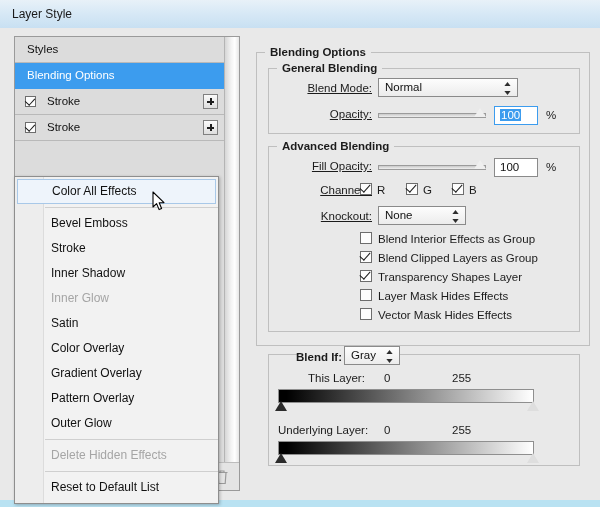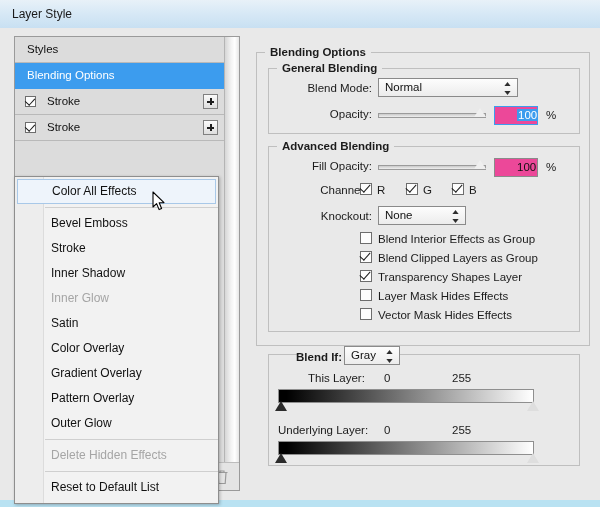--- a/index.html
+++ b/index.html
@@ -215,20 +215,21 @@
     color: #1c1c1c;
     margin-left: 8px;
   }
 
   .lbl {
     position: absolute;
     font-size: 11.5px;
     color: #1b1b1b;
     text-align: right;
     white-space: nowrap;
+    text-decoration: underline;
   }
   .lblL {
     position: absolute;
     font-size: 11.5px;
     color: #1b1b1b;
     white-space: nowrap;
   }
 
   
   .sel {
@@ -242,27 +243,27 @@
     padding-left: 6px;
   }
   .sel .spin {
     position: absolute; right: 6px; top: 3px;
     width: 7px; height: 13px;
   }
 
   
   .numfield {
     position: absolute;
-    background: #ec4899;
+    background: #ffffff;
     border: 1px solid #8a8a8a;
     box-sizing: border-box;
     font-size: 11.5px;
     color: #111;
     line-height: 16px;
-    padding-left: 22px;
+    padding-left: 5px;
   }
   .numfield.focused {
     border: 1px solid #3c9cee;
   }
   .numfield.focused .selnum {
     background: #3c9cee;
     color: #fff;
     padding: 0 1px;
   }
 

